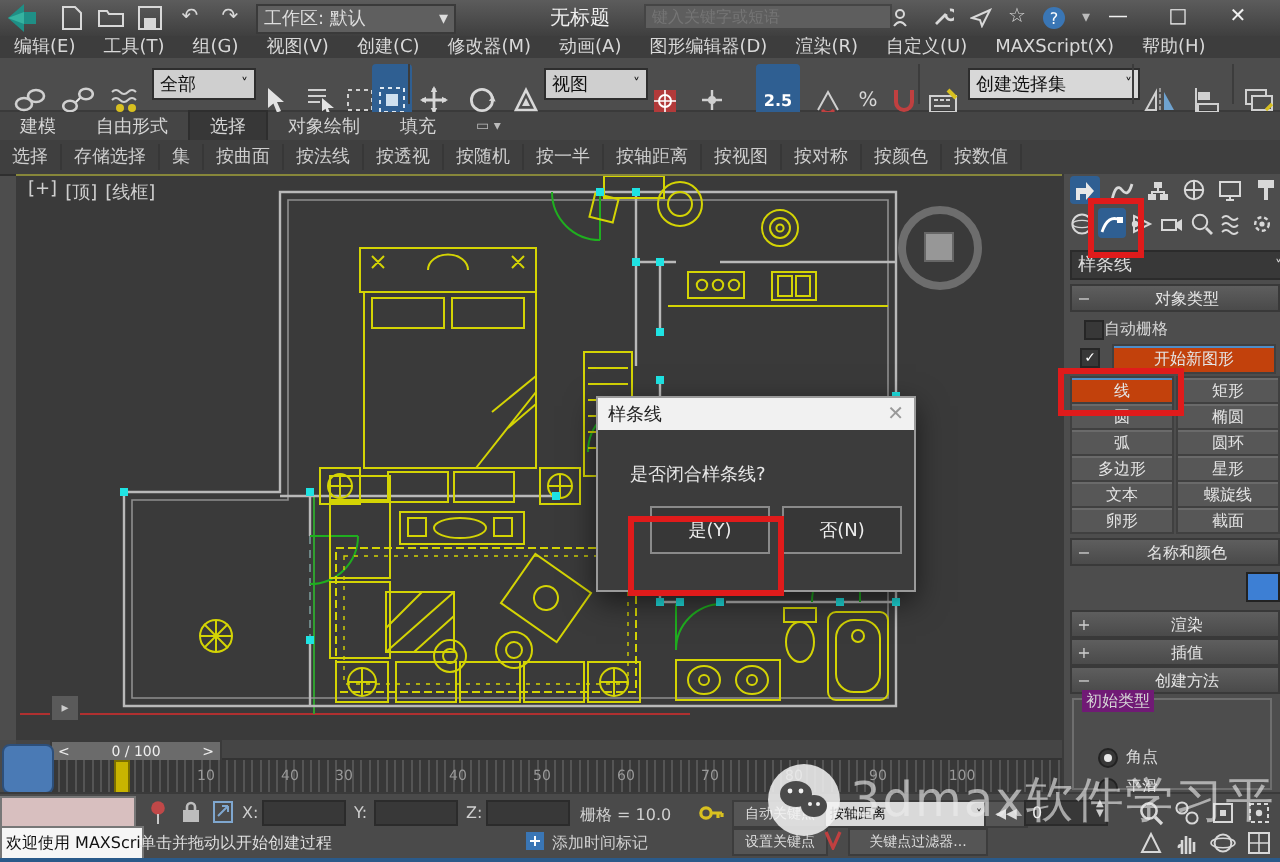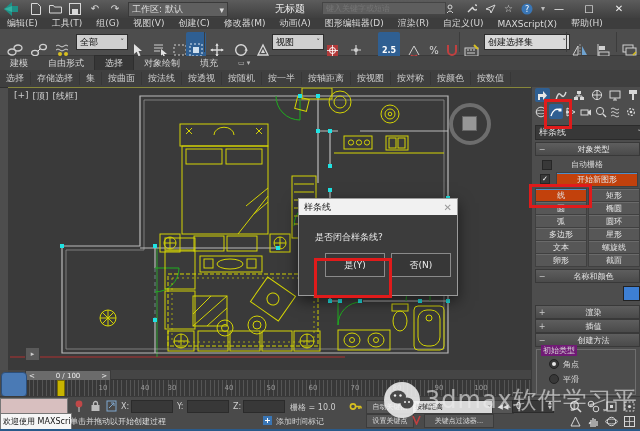--- a/index.html
+++ b/index.html
@@ -47,29 +47,29 @@
   
   .panel{left:531px;top:87px;width:109px;height:310px;background:#4d4d4d;border-left:1px solid #3a3a3a;}
   .ptabs{left:3px;top:1px;display:flex;gap:3px;}
   .ptab{width:15px;height:14px;display:flex;align-items:center;justify-content:center;}
   .pcats{left:2px;top:17px;display:flex;gap:1px;}
   .pcat{width:14px;height:15px;display:flex;align-items:center;justify-content:center;}
   .pdrop{left:3px;top:38px;width:102px;height:13px;background:#383838;border:1px solid #2b2b2b;font-size:9px;color:#ddd;display:flex;align-items:center;justify-content:space-between;padding:0 3px;}
   .rollout{position:absolute;left:3px;width:103px;height:12px;background:linear-gradient(#5e5e5e,#4a4a4a);border:1px solid #393939;font-size:8px;color:#e6e6e6;display:flex;align-items:center;}
   .rollout .pm{width:12px;text-align:center;color:#ccc;}
   .rollout .rt{flex:1;text-align:center;}
-  .chkrow{position:absolute;font-size:8px;color:#d5d5d5;display:flex;align-items:center;gap:19px;}
+  .chkrow{position:absolute;font-size:8px;color:#d5d5d5;display:flex;align-items:center;gap:0;}
   .chk{width:8px;height:8px;background:#383838;border:1px solid #262626;font-size:7px;line-height:8px;text-align:center;color:#fff;}
   .pbtn{position:absolute;height:12px;background:#575757;border:1px solid #404040;box-shadow:inset 0 1px 0 #6a6a6a;font-size:8px;color:#e4e4e4;display:flex;align-items:center;justify-content:center;}
   .pbtn.blue{background:#c2410c;box-shadow:inset 0 1px 0 #4f8dc8;}
   .namefield{position:absolute;left:3px;top:199px;width:84px;height:13px;background:#2f2f2f;border:1px solid #232323;color:#eee;font-size:8px;display:flex;align-items:center;padding:0 3px;}
   .swatch{position:absolute;left:91px;top:199px;width:15px;height:13px;background:#3d7fd4;border:1px solid #222;}
   .group{position:absolute;left:4px;top:262px;width:98px;height:44px;border:1px solid #6e6e6e;font-size:8px;color:#d5d5d5;}
   .group .glabel{position:absolute;left:4px;top:-5px;background:#701a75;padding:0 2px;}
-  .radio{position:absolute;display:flex;align-items:flex-start;gap:4px;font-size:8px;color:#ddd;}
+  .radio{position:absolute;display:flex;align-items:flex-end;gap:4px;font-size:8px;color:#ddd;margin-top:14px;}
   .rdot{width:8px;height:8px;border-radius:50%;border:1px solid #222;background:#383838;position:relative;}
   .rdot.sel::after{content:"";position:absolute;left:2px;top:2px;width:4px;height:4px;border-radius:50%;background:#e8e8e8;}
   
   .timeslider{left:8px;top:370px;width:523px;height:9px;background:#454545;border-bottom:1px solid #333;}
   .tshandle{position:absolute;left:17px;top:0px;width:78px;height:9px;background:#6b6b6b;border:1px solid #3a3a3a;font-size:7px;color:#eee;display:flex;align-items:center;justify-content:space-between;padding:0 3px;}
   .trackbar{left:8px;top:380px;width:523px;height:16px;background:#383838;
     background-image:repeating-linear-gradient(90deg,#555 0 1px,transparent 1px 4.2px);}
   .tick-label{position:absolute;top:4px;font-size:7px;color:#999;transform:translateX(-50%);}
   .caret{position:absolute;left:49px;top:0;width:6px;height:16px;background:#c8b400;border:1px solid #7a6e00;}
   

